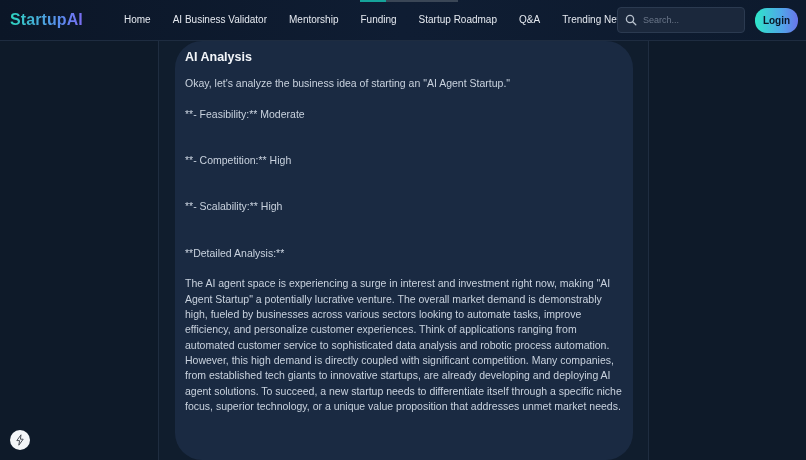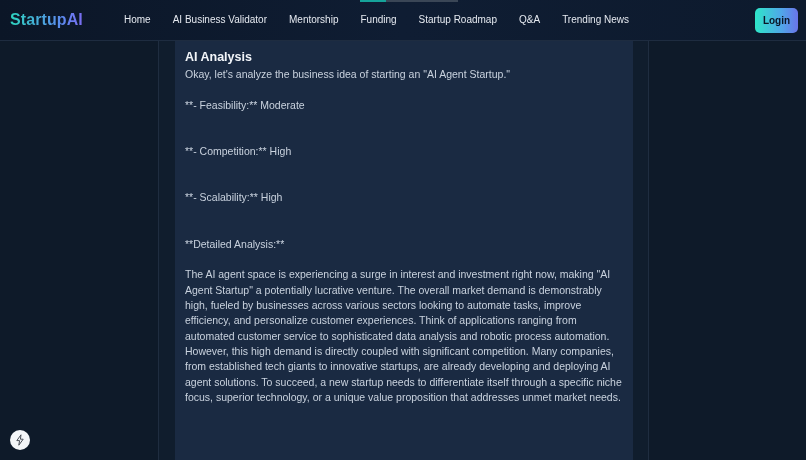--- a/index.html
+++ b/index.html
@@ -40,41 +40,42 @@
     display: flex; align-items: center;
   }
   .search-icon { width: 12px; height: 12px; margin-left: 7px; margin-right: 6px; }
   .search-input {
     background: transparent; border: none; outline: none; color: #cfd6e0;
     font-size: 9px; width: 96px; font-family: "Liberation Sans", sans-serif;
   }
   .search-input::placeholder { color: #6b778a; }
   .login-btn {
     position: absolute; left: 755px; top: 8px; width: 43px; height: 25px;
-    border-radius: 5px; border: none;
+    border-radius: 12px; border: none;
     background: linear-gradient(90deg, #2ee6c8 0%, #4fa8e8 60%, #6a74ea 100%);
     color: #0b1627; font-weight: bold; font-size: 10px; cursor: pointer;
     font-family: "Liberation Sans", sans-serif;
   }
   .column {
     position: absolute; left: 158px; top: 41px; width: 491px; height: 419px;
     background: #101d2d;
     border-left: 1px solid #1f2d40; border-right: 1px solid #1f2d40;
   }
   .card {
     position: absolute; left: 175px; top: 41px; width: 458px; height: 419px;
     background: #1a2a42;
     padding: 9px 10px 0 10px;
     color: #c9d2de;
+    border-radius: 27px;
   }
   .card-title {
     font-size: 12.5px; font-weight: bold; color: #f2f5f9; line-height: 15px;
   }
   .card-line { font-size: 10.5px; line-height: 15.3px; color: #c9d2de; }
-  .intro { margin-top: 2px; }
+  .intro { margin-top: 11px; }
   .gap { height: 15.5px; }
   .para { font-size: 10.5px; line-height: 15.3px; color: #c9d2de; width: 438px; }
   .fab {
     position: absolute; left: 10px; top: 430px; width: 20px; height: 20px;
     border-radius: 50%; background: #f4f6f8;
     display: flex; align-items: center; justify-content: center; cursor: pointer;
   }
 </style>
 </head>
 <body>
@@ -85,20 +86,27 @@
   </div>
   <div class="logo">StartupAI</div>
   <div class="nav-links">
     <span class="nav-link">Home</span>
     <span class="nav-link">AI Business Validator</span>
     <span class="nav-link">Mentorship</span>
     <span class="nav-link">Funding</span>
     <span class="nav-link">Startup Roadmap</span>
     <span class="nav-link">Q&amp;A</span>
     <span class="nav-link">Trending News</span>
+  </div>
+  <div class="search-box">
+    <svg class="search-icon" viewBox="0 0 12 12">
+      <circle cx="5" cy="5" r="3.6" fill="none" stroke="#b8c1cd" stroke-width="1.3"></circle>
+      <line x1="7.7" y1="7.7" x2="10.8" y2="10.8" stroke="#b8c1cd" stroke-width="1.3" stroke-linecap="round"></line>
+    </svg>
+    <input class="search-input" type="text" placeholder="Search..." style="">
   </div>
   <button class="login-btn">Login</button>
 </div>
 
 <div class="column"></div>
 
 <div class="card">
   <div class="card-title">AI Analysis</div>
   <div class="card-line intro">Okay, let's analyze the business idea of starting an "AI Agent Startup."</div>
   <div class="gap"></div>

